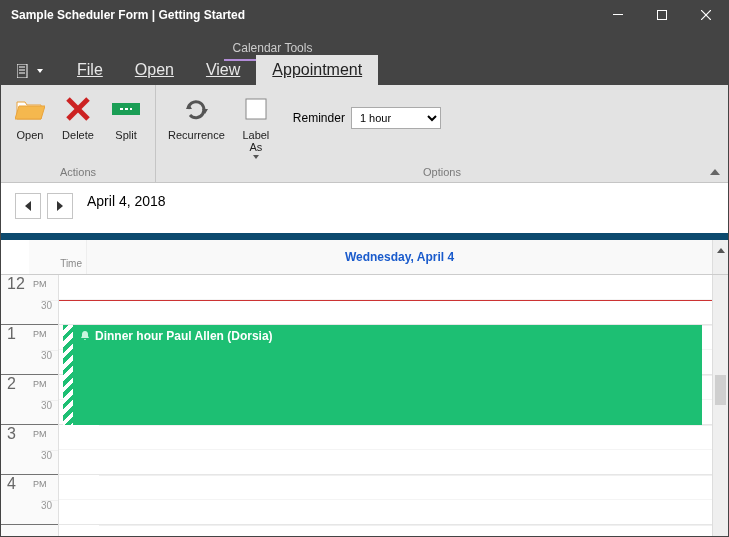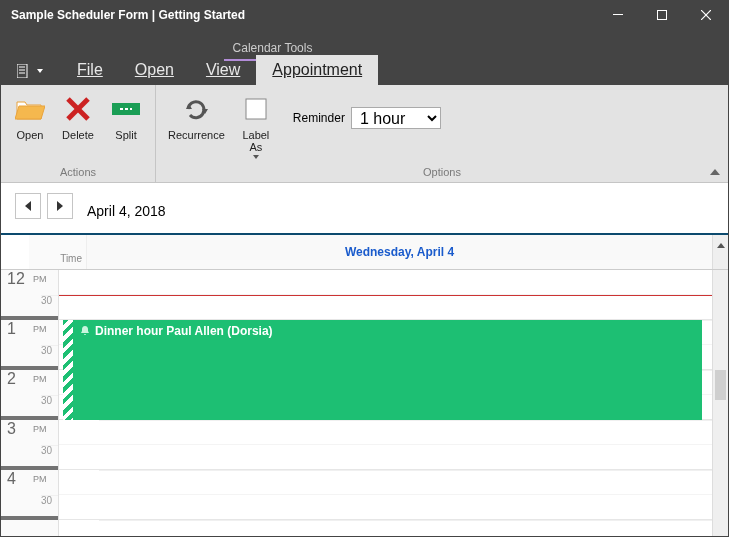--- a/index.html
+++ b/index.html
@@ -121,27 +121,27 @@
     width:32px; height:32px; display:flex; align-items:center; justify-content:center;
   }
   .reminder {
     display:flex; align-items:center; gap:6px;
     padding-top:16px;
     padding-left: 10px;
     padding-right: 12px;
     font-size:12px;
   }
   .reminder select {
-    border:1px solid #aaa; background:#fff; height:22px; width:90px; font-size:16px; padding:0 4px;
+    border:1px solid #aaa; background:#fff; height:22px; width:90px; font-size:11px; padding:0 4px;
   }
   
   .dnav {
-    display:flex; align-items:flex-end; gap:6px;
+    display:flex; align-items:flex-start; gap:6px;
     padding: 6px 10px 14px 14px;
-    border-bottom:2px solid #0c4a6e;
+    border-bottom:7px solid #0c4a6e;
     margin-top:4px;
   }
   .dnav .nav-btn {
     width:26px; height:26px; border:1px solid #c5c5c5;
     display:flex; align-items:center; justify-content:center;
     background:#fff;
   }
   .dnav .date { margin-left:8px; font-size:14px; }
   
   .scheduler {
@@ -192,21 +192,21 @@
   }
   .times {
     width:58px;
     background:#fafafa;
     border-right:1px solid #e0e0e0;
     position:relative;
   }
   .hour {
     height:50px;
     position:relative;
-    border-bottom:4px solid #737373;
+    border-bottom:1px solid #737373;
   }
   .hour .h {
     position:absolute; top:0; left:6px;
     font-size:16px; color:#666;
   }
   .hour .ap {
     position:absolute; top:4px; left:32px;
     font-size:9px; color:#888;
   }
   .hour .half {

